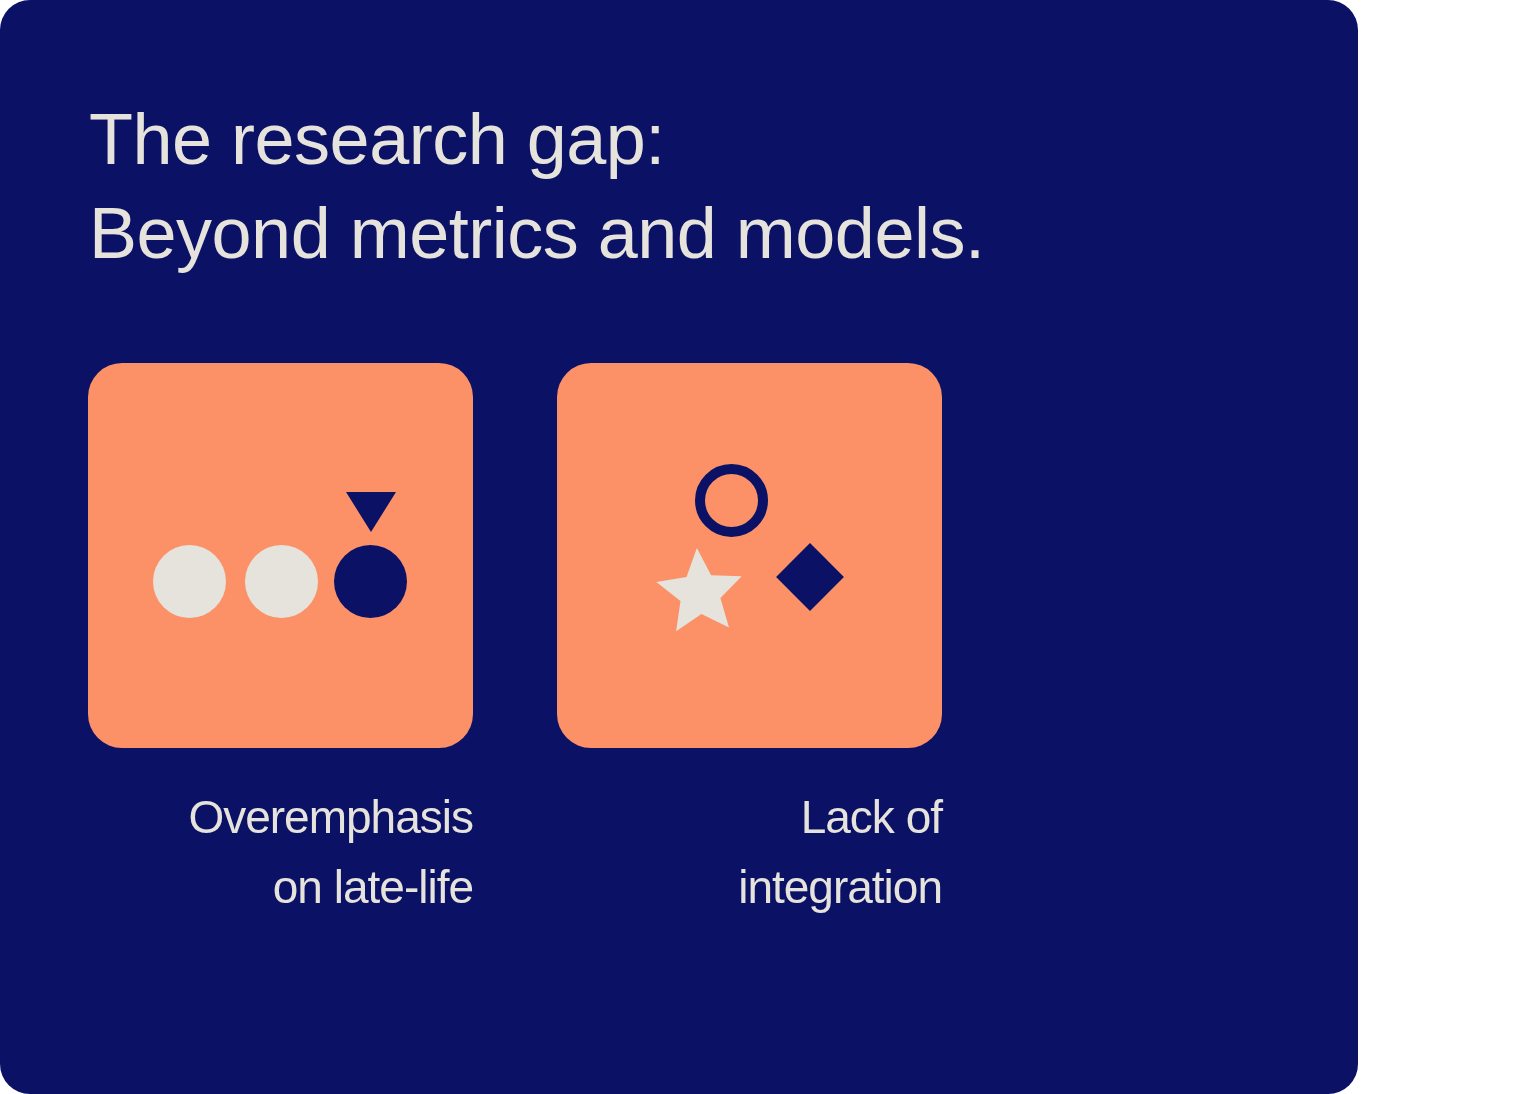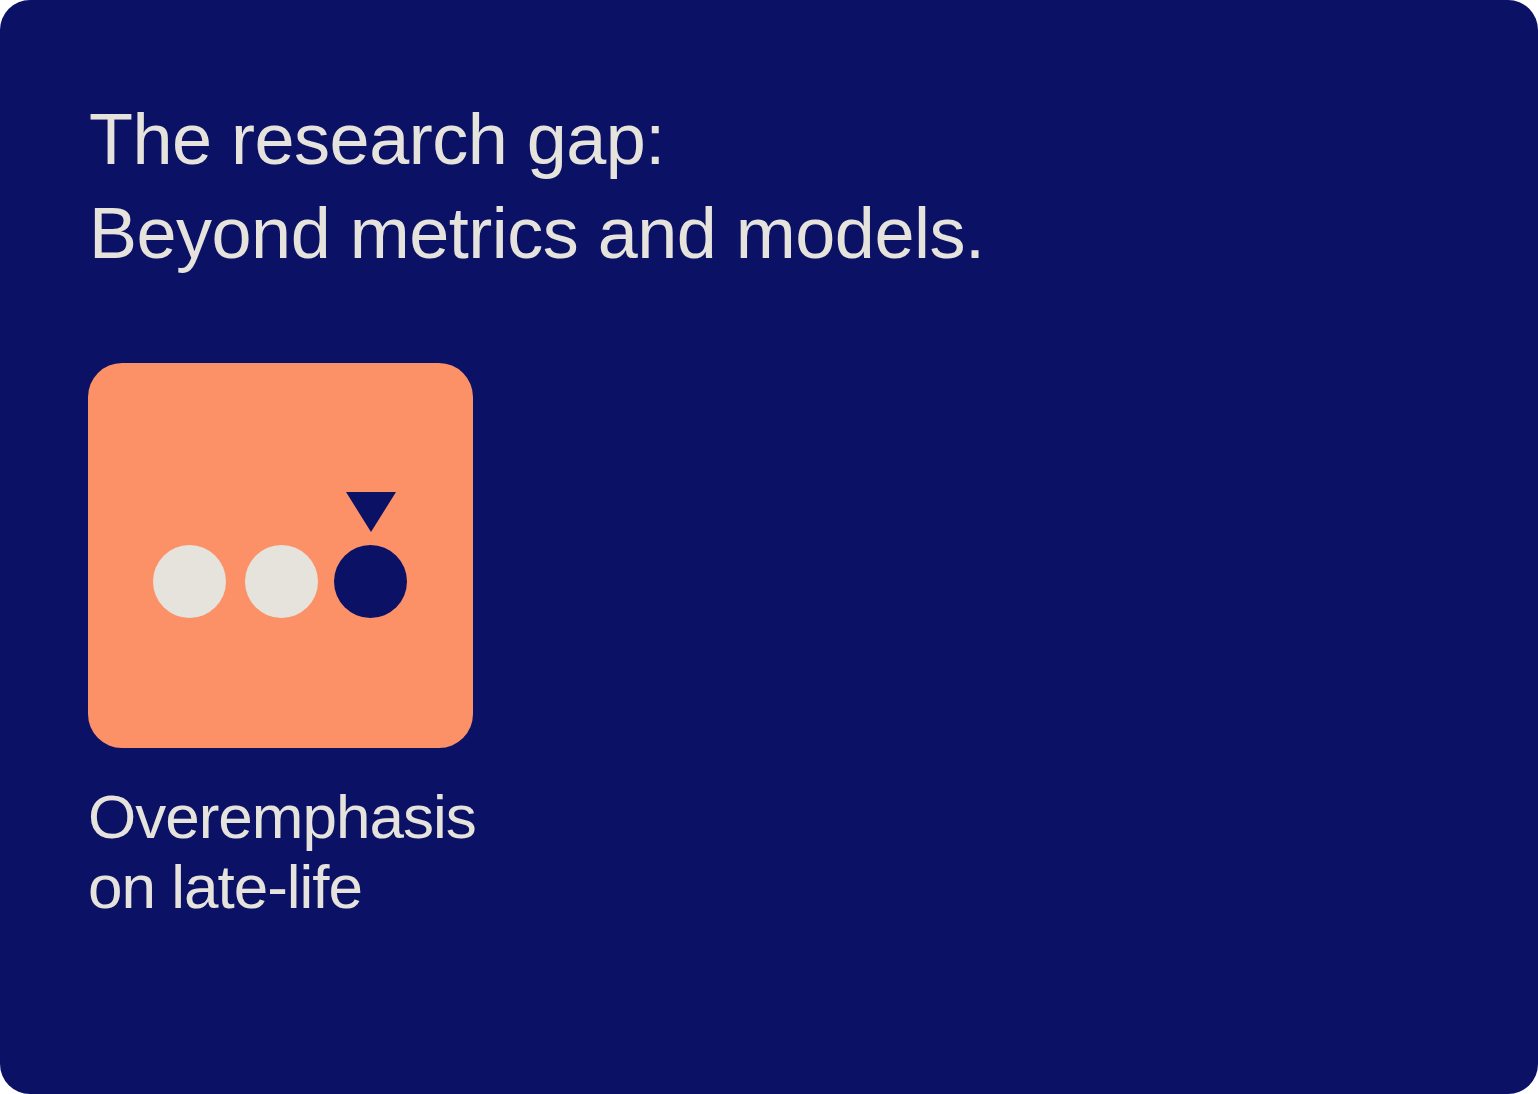--- a/index.html
+++ b/index.html
@@ -4,21 +4,21 @@
 <style>
   * { margin: 0; padding: 0; box-sizing: border-box; }
 
   html, body {
     background: #ffffff;
     font-family: "Liberation Sans", sans-serif;
   }
 
   .canvas {
     position: relative;
-    width: 1538px;
+    width: 1358px;
     height: 1094px;
     background: var(--navy, #0b1164);
     border-radius: 30px;
     overflow: hidden;
   }
 
   .title {
     position: absolute;
     left: 89px;
     top: 92px;
@@ -48,25 +48,26 @@
     position: relative;
     width: 385px;
     height: 385px;
     background: var(--orange, #fc9168);
     border-radius: 34px;
   }
 
   .label {
     margin-top: 34px;
     color: var(--offwhite, #e5e3dc);
-    font-size: 62px;
+    font-size: 46px;
     line-height: 70px;
     font-weight: 400;
     letter-spacing: -1px;
     white-space: pre-line;
+    text-align: right;
   }
 
   .dot {
     position: absolute;
     border-radius: 50%;
   }
   .dot-lg { width: 73px; height: 73px; }
   .dot-sm { width: 58px; height: 58px; }
   .fill-light { background: var(--offwhite, #e5e3dc); }
   .fill-dark  { background: var(--navy, #0b1164); }
@@ -138,15 +139,26 @@
         <span class="tri-down"></span>
         <span class="dot dot-lg fill-light c1-d1"></span>
         <span class="dot dot-lg fill-light c1-d2"></span>
         <span class="dot dot-lg fill-dark c1-d3"></span>
       </div>
       <div class="label">Overemphasis
 on late-life</div>
     </div>
 
 
+    <div class="card-col">
+      <div class="tile">
+        <span class="ring"></span>
+        <svg class="star" viewBox="0 0 92 92" aria-hidden="true">
+          <polygon points="46,1 58.3,29 88.8,32.1 66,52.5 72.5,82.4 46,67 19.5,82.4 26,52.5 3.2,32.1 33.7,29"></polygon>
+        </svg>
+        <span class="diamond"></span>
+      </div>
+      <div class="label">Lack of
+integration</div>
+    </div>
 
   </div>
 </div>
 
 </body></html>

